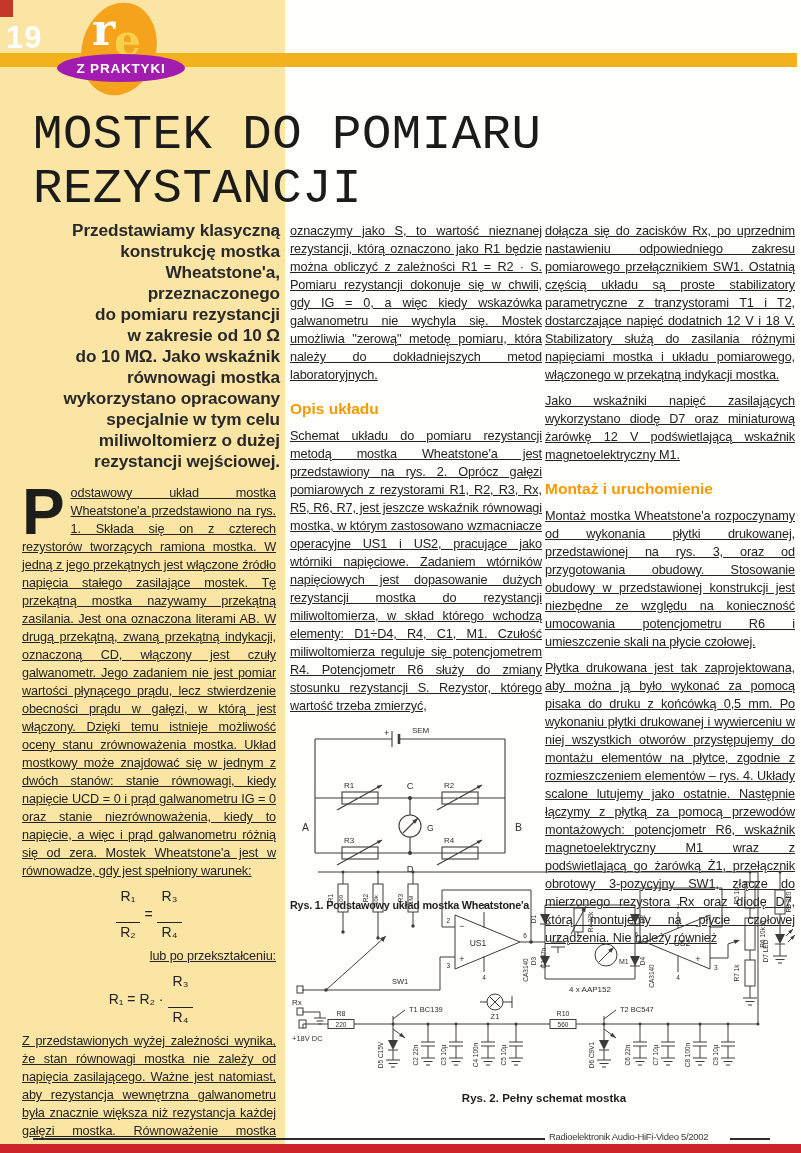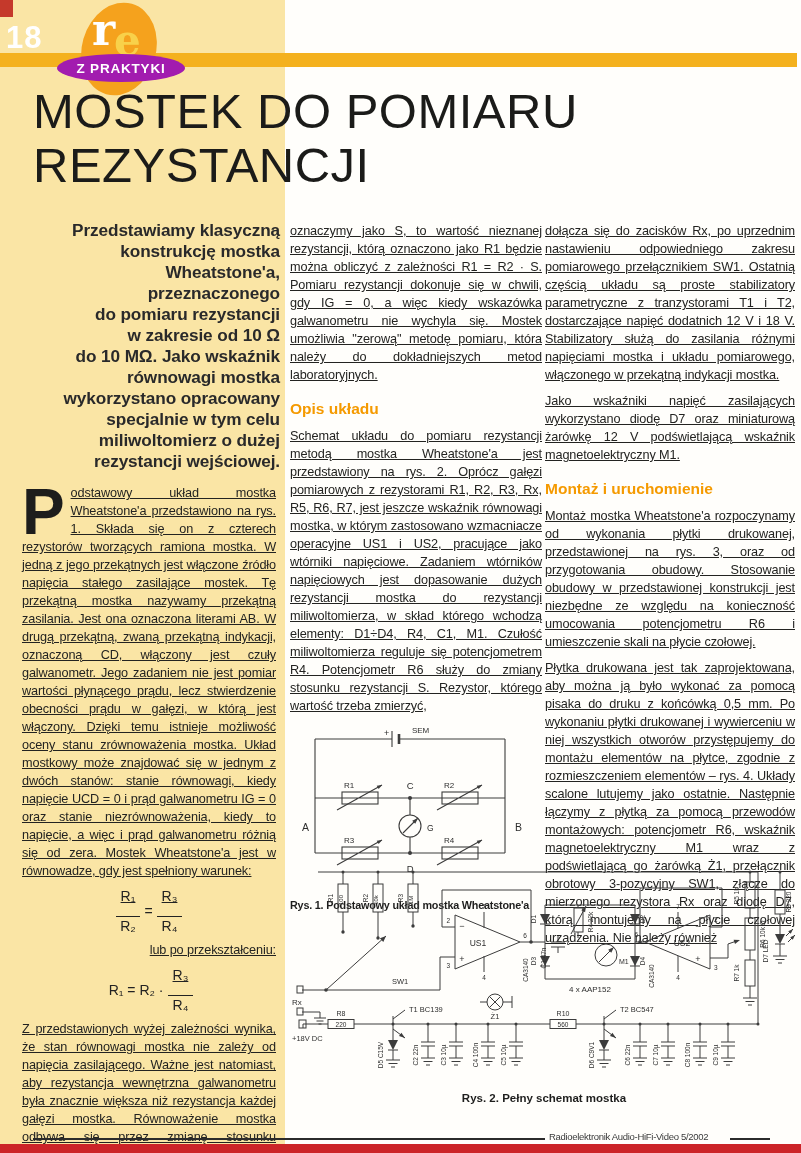--- a/index.html
+++ b/index.html
@@ -11,56 +11,56 @@
   .page-num{position:absolute;left:6px;top:20px;font-size:31px;font-weight:bold;color:#fff;letter-spacing:1px;}
   .logo-ellipse{position:absolute;left:82px;top:2px;width:74px;height:94px;background:#F5A21D;
         border-radius:50%;transform:rotate(16deg);}
   .logo-r{position:absolute;left:92px;top:4px;font-family:"DejaVu Serif",serif;font-weight:bold;
         font-size:44px;color:#fff;}
   .logo-e{position:absolute;left:114px;top:16px;font-family:"DejaVu Serif",serif;font-weight:bold;
         font-size:42px;color:#F8D14A;}
   .badge{position:absolute;left:57px;top:54px;width:128px;height:28px;background:#a21caf;border-radius:50%;
         display:flex;align-items:center;justify-content:center;color:#fff;font-weight:bold;
         font-size:13.5px;letter-spacing:.8px;}
-  .title{position:absolute;left:33px;top:84px;font-size:49px;line-height:54px;font-weight:500;
-        color:#1b1b19;letter-spacing:.5px;white-space:nowrap;}
+  .title{position:absolute;left:33px;top:108px;font-size:49px;line-height:54px;font-weight:500;
+        color:#1b1b19;letter-spacing:.5px;white-space:nowrap;font-family:Liberation Mono, monospace;}
   .intro{position:absolute;left:22px;top:220px;width:258px;font-size:17.2px;font-weight:bold;
         line-height:21px;white-space:pre-line;color:#29292a;letter-spacing:-.1px;text-align:right;}
   .col{position:absolute;text-align:justify;font-size:12.7px;line-height:18px;
         letter-spacing:-.12px;color:#232321;}
   .col p{margin:0 0 8px;text-decoration:underline;}
   .sect{color:#F59A00;font-size:15.5px;font-weight:bold;margin:16px 0 9px;letter-spacing:0;}
   .col1{left:22px;top:484px;width:254px;}
   .col2{left:290px;top:222px;width:252px;}
   .col3{left:545px;top:222px;width:250px;}
   .dropcap{float:left;font-size:64px;line-height:51px;font-weight:bold;padding:3px 6px 0 0;color:#1d1d1c;}
   .formula{text-align:center;margin:7px 0;font-size:14px;color:#222;letter-spacing:0;}
   .frac{display:inline-block;vertical-align:middle;text-align:center;line-height:1.15;}
-  .frac .n{display:block;border-bottom:1px solid #222;padding:0 5px 12px;text-decoration:underline;}
+  .frac .n{display:block;border-bottom:1px solid #222;padding:0 5px 18px;}
   .frac .d{display:block;padding-top:1px;}
   .f-eq{display:inline-block;vertical-align:middle;padding:0 4px;}
   figure{margin:8px 0 0;}
   .cap1{font-weight:bold;font-size:10.8px;letter-spacing:-.2px;white-space:nowrap;margin-top:6px;color:#1e1e1d;}
   .fig2{position:absolute;left:288px;top:858px;width:512px;}
   .cap2{font-weight:bold;font-size:11.5px;text-align:center;margin-top:2px;color:#1e1e1d;}
   .foot-line1{position:absolute;left:33px;top:1138px;width:512px;border-top:2px solid #2b2b2b;}
   .foot-line2{position:absolute;left:730px;top:1138px;width:40px;border-top:2px solid #2b2b2b;}
   .foot-text{position:absolute;left:549px;top:1131px;font-size:9.5px;letter-spacing:-.3px;color:#3a3a3a;}
   .bottom-bar{position:absolute;left:0;top:1144px;width:801px;height:9px;background:#CC2428;}
   svg text{fill:#2e2e2e;}
 </style>
 </head>
 <body>
 
 <div class="page">
 
   <div class="yellow-col"></div>
   <div class="accent-bar"></div>
   <div class="red-corner"></div>
-  <div class="page-num">18</div>
+  <div class="page-num">19</div>
 
   <div class="logo-ellipse"></div>
   <div class="logo-r">r</div>
   <div class="logo-e">e</div>
   <div class="badge">Z PRAKTYKI</div>
 
   <div class="title">
     <div>MOSTEK DO POMIARU</div>
     <div>REZYSTANCJI</div>
   </div>

